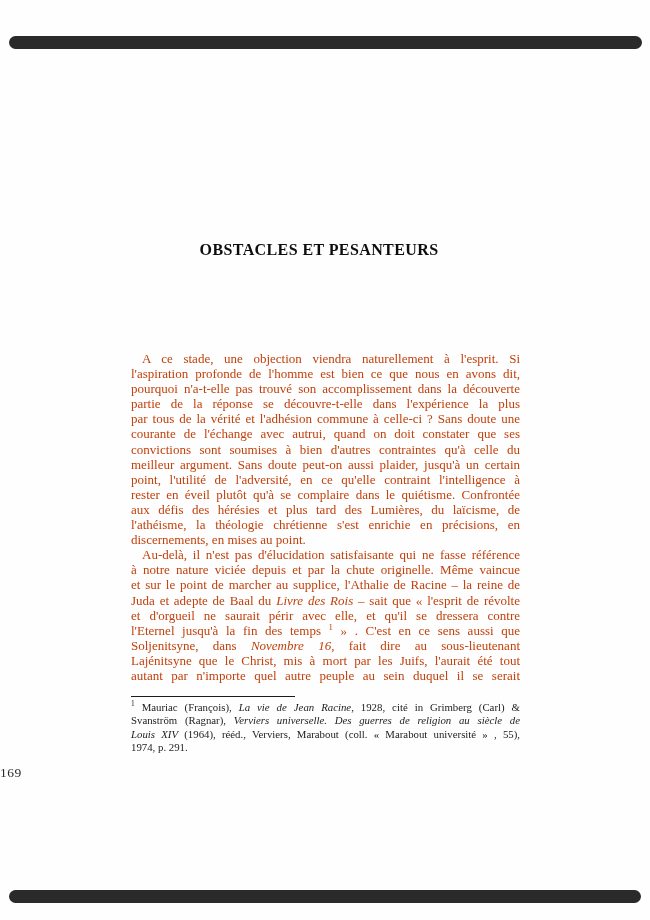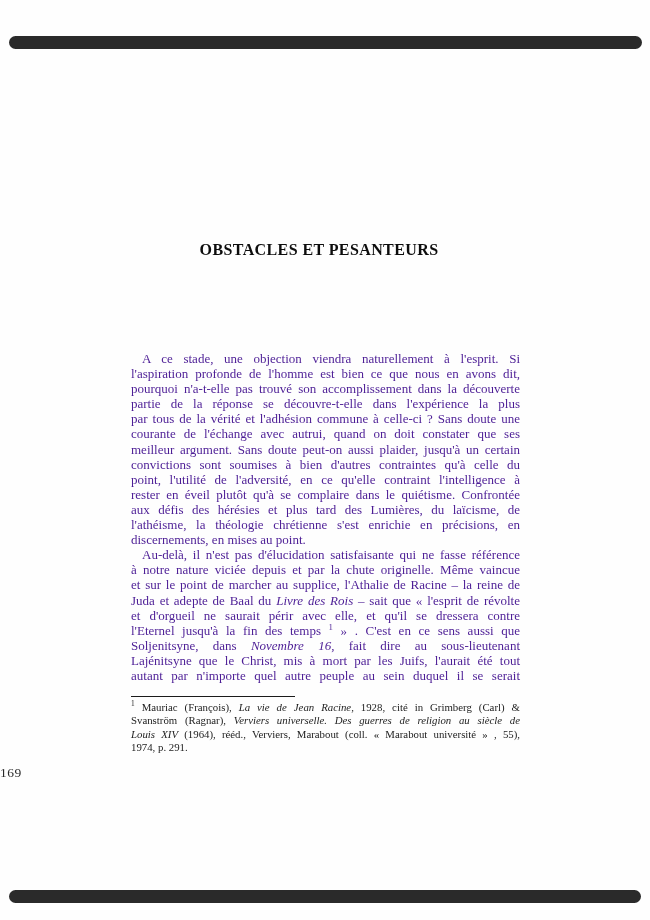--- a/index.html
+++ b/index.html
@@ -28,21 +28,21 @@
     margin: 0;
     text-align: center;
     font-size: 16px; font-weight: bold;
     letter-spacing: 0.4px;
     color: #0d0d0d;
   }
   .body-text {
     position: absolute; left: 131px; top: 351px;
     width: 389px;
     font-size: 13px; line-height: 15.1px;
-    color: #4c1d95;
+    color: #c2410c;
   }
   .tline {
     text-align: justify;
     text-align-last: justify;
   }
   .tline.last { text-align-last: left; }
   .tline.indent { text-indent: 11px; }
   .tline i { font-style: italic; }
   .tline sup {
     font-size: 68%;
@@ -78,22 +78,22 @@
   <h1 class="title">OBSTACLES ET PESANTEURS</h1>
 
   <div class="body-text">
     <div class="para">
         <div class="tline indent"><span>A ce stade, une objection viendra naturellement à l'esprit. Si</span></div>
         <div class="tline"><span>l'aspiration profonde de l'homme est bien ce que nous en avons dit,</span></div>
         <div class="tline"><span>pourquoi n'a-t-elle pas trouvé son accomplissement dans la découverte</span></div>
         <div class="tline"><span>partie de la réponse se découvre-t-elle dans l'expérience la plus</span></div>
         <div class="tline"><span>par tous de la vérité et l'adhésion commune à celle-ci ? Sans doute une</span></div>
         <div class="tline"><span>courante de l'échange avec autrui, quand on doit constater que ses</span></div>
+        <div class="tline"><span>convictions sont soumises à bien d'autres contraintes qu'à celle du</span></div>
         <div class="tline"><span>meilleur argument. Sans doute peut-on aussi plaider, jusqu'à un certain</span></div>
-        <div class="tline"><span>convictions sont soumises à bien d'autres contraintes qu'à celle du</span></div>
         <div class="tline"><span>point, l'utilité de l'adversité, en ce qu'elle contraint l'intelligence à</span></div>
         <div class="tline"><span>rester en éveil plutôt qu'à se complaire dans le quiétisme. Confrontée</span></div>
         <div class="tline"><span>aux défis des hérésies et plus tard des Lumières, du laïcisme, de</span></div>
         <div class="tline"><span>l'athéisme, la théologie chrétienne s'est enrichie en précisions, en</span></div>
         <div class="tline last"><span>discernements, en mises au point.</span></div>
       </div>
     <div class="para">
         <div class="tline indent"><span>Au-delà, il n'est pas d'élucidation satisfaisante qui ne fasse référence</span></div>
         <div class="tline"><span>à notre nature viciée depuis et par la chute originelle. Même vaincue</span></div>
         <div class="tline"><span>et sur le point de marcher au supplice, l'Athalie de Racine – la reine de</span></div>

